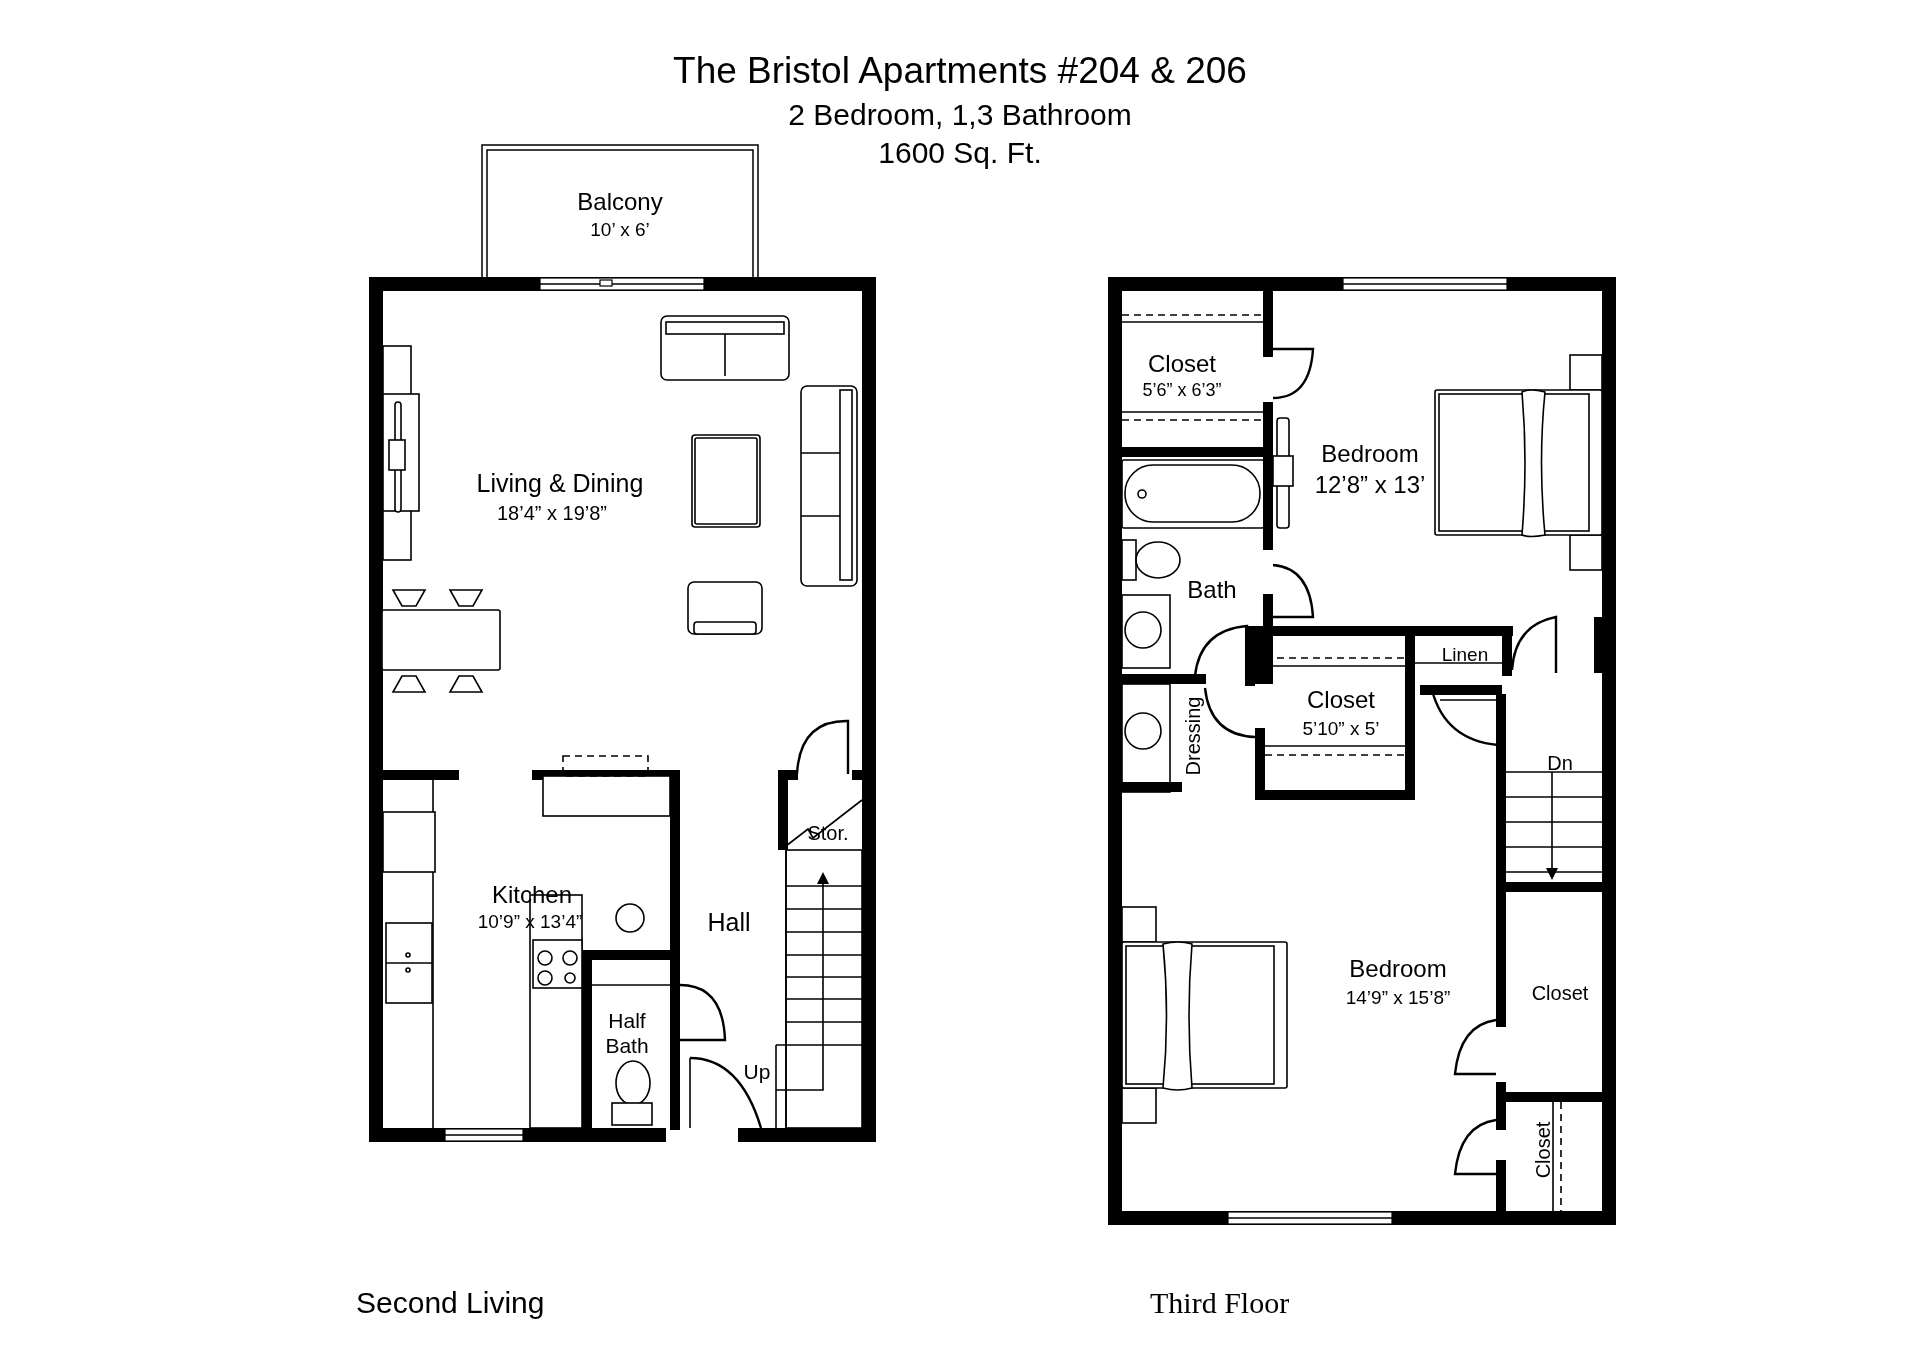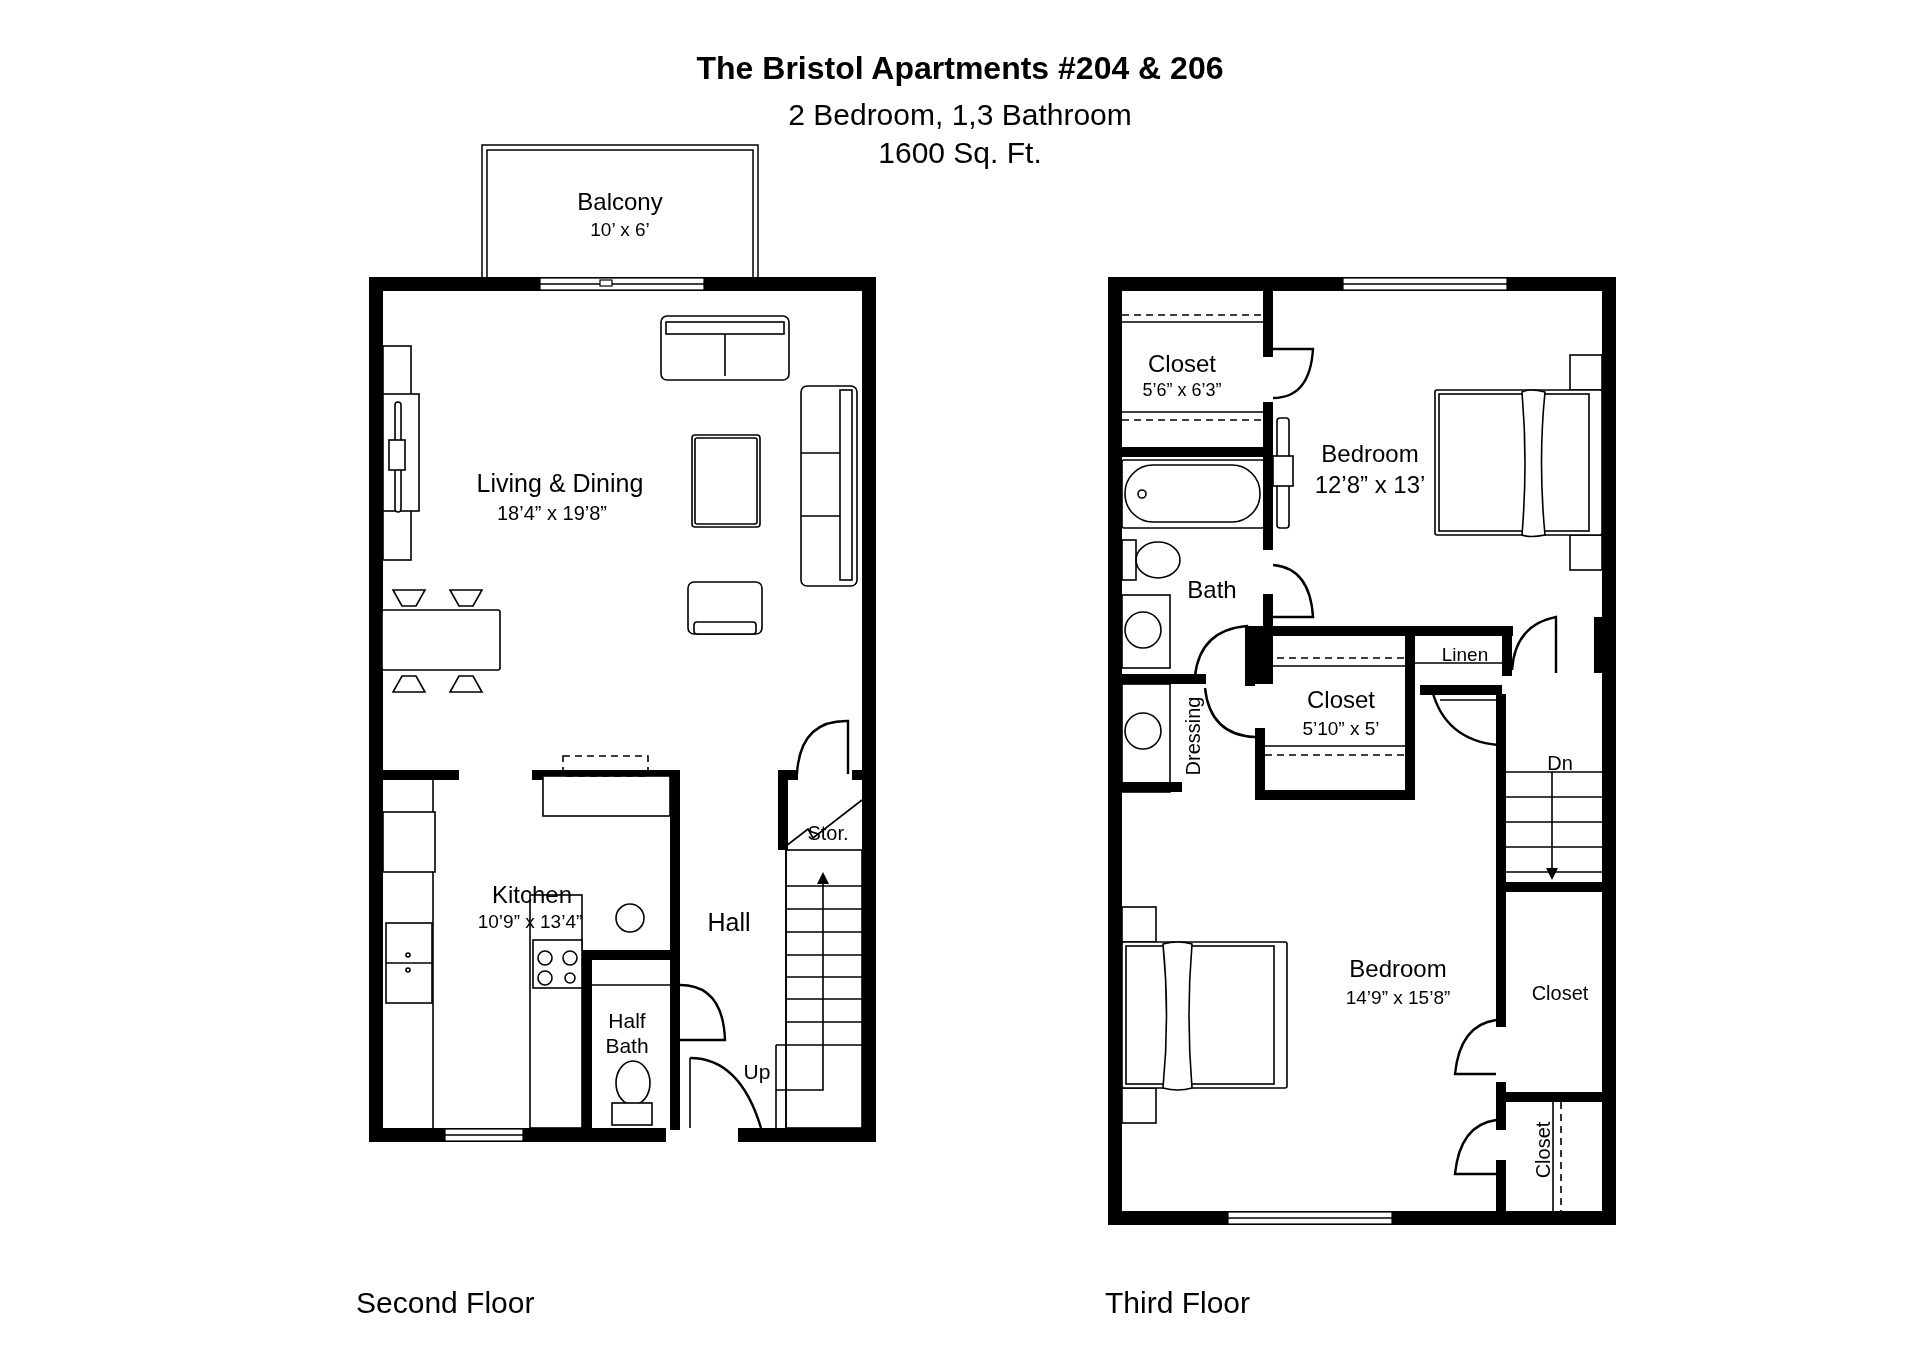--- a/index.html
+++ b/index.html
@@ -1,19 +1,19 @@
 <!DOCTYPE html>
 <html><head>
 <meta charset="utf-8">
 <style>
   html, body { margin:0; padding:0; background:#ffffff; }
   body { width:1920px; height:1357px; position:relative; overflow:hidden; font-family:"Liberation Sans", sans-serif; color:#000; }
   svg { position:absolute; left:0; top:0; }
   .title { position:absolute; left:0; width:1920px; text-align:center; }
-  .t1 { top:50px; font-size:32px;font-weight:bold; }
+  .t1 { top:50px; font-size:37px; }
   .t2 { top:98px; font-size:30px; }
   .t3 { top:136px; font-size:30px; }
   .floor-label { position:absolute; font-size:30px; top:1286px; }
   .lbl { font-family:"Liberation Sans", sans-serif; fill:#000; }
   .wall { fill:#000; }
   .fx { fill:#fff; stroke:#000; stroke-width:1.6; }
   .ln { fill:none; stroke:#000; stroke-width:1.6; }
   .door { fill:none; stroke:#000; stroke-width:2.4; }
   .dash { fill:none; stroke:#000; stroke-width:1.6; stroke-dasharray:7 5; }
   .win { fill:#fff; stroke:#000; stroke-width:1.2; }
@@ -263,14 +263,14 @@
     <text class="lbl" x="1341" y="735" font-size="19" text-anchor="middle">5’10” x 5’</text>
     <text class="lbl" x="0" y="0" font-size="20" text-anchor="middle" transform="translate(1200,736) rotate(-90)">Dressing</text>
     <text class="lbl" x="1560" y="770" font-size="20" text-anchor="middle">Dn</text>
     <text class="lbl" x="1398" y="977" font-size="24" text-anchor="middle">Bedroom</text>
     <text class="lbl" x="1398" y="1004" font-size="19" text-anchor="middle">14’9” x 15’8”</text>
     <text class="lbl" x="1560" y="1000" font-size="20" text-anchor="middle">Closet</text>
     <text class="lbl" x="0" y="0" font-size="20" text-anchor="middle" transform="translate(1550,1150) rotate(-90)">Closet</text>
   </g>
 </svg>
 
-<div class="floor-label" style="left:356px;">Second Floor</div>
-<div class="floor-label" style="left:1105px;">Third Floor</div>
+<div class="floor-label" style="left:356px;">Second Living</div>
+<div class="floor-label" style="left:1150px;font-family:Liberation Serif, serif;">Third Floor</div>
 
 </body></html>

